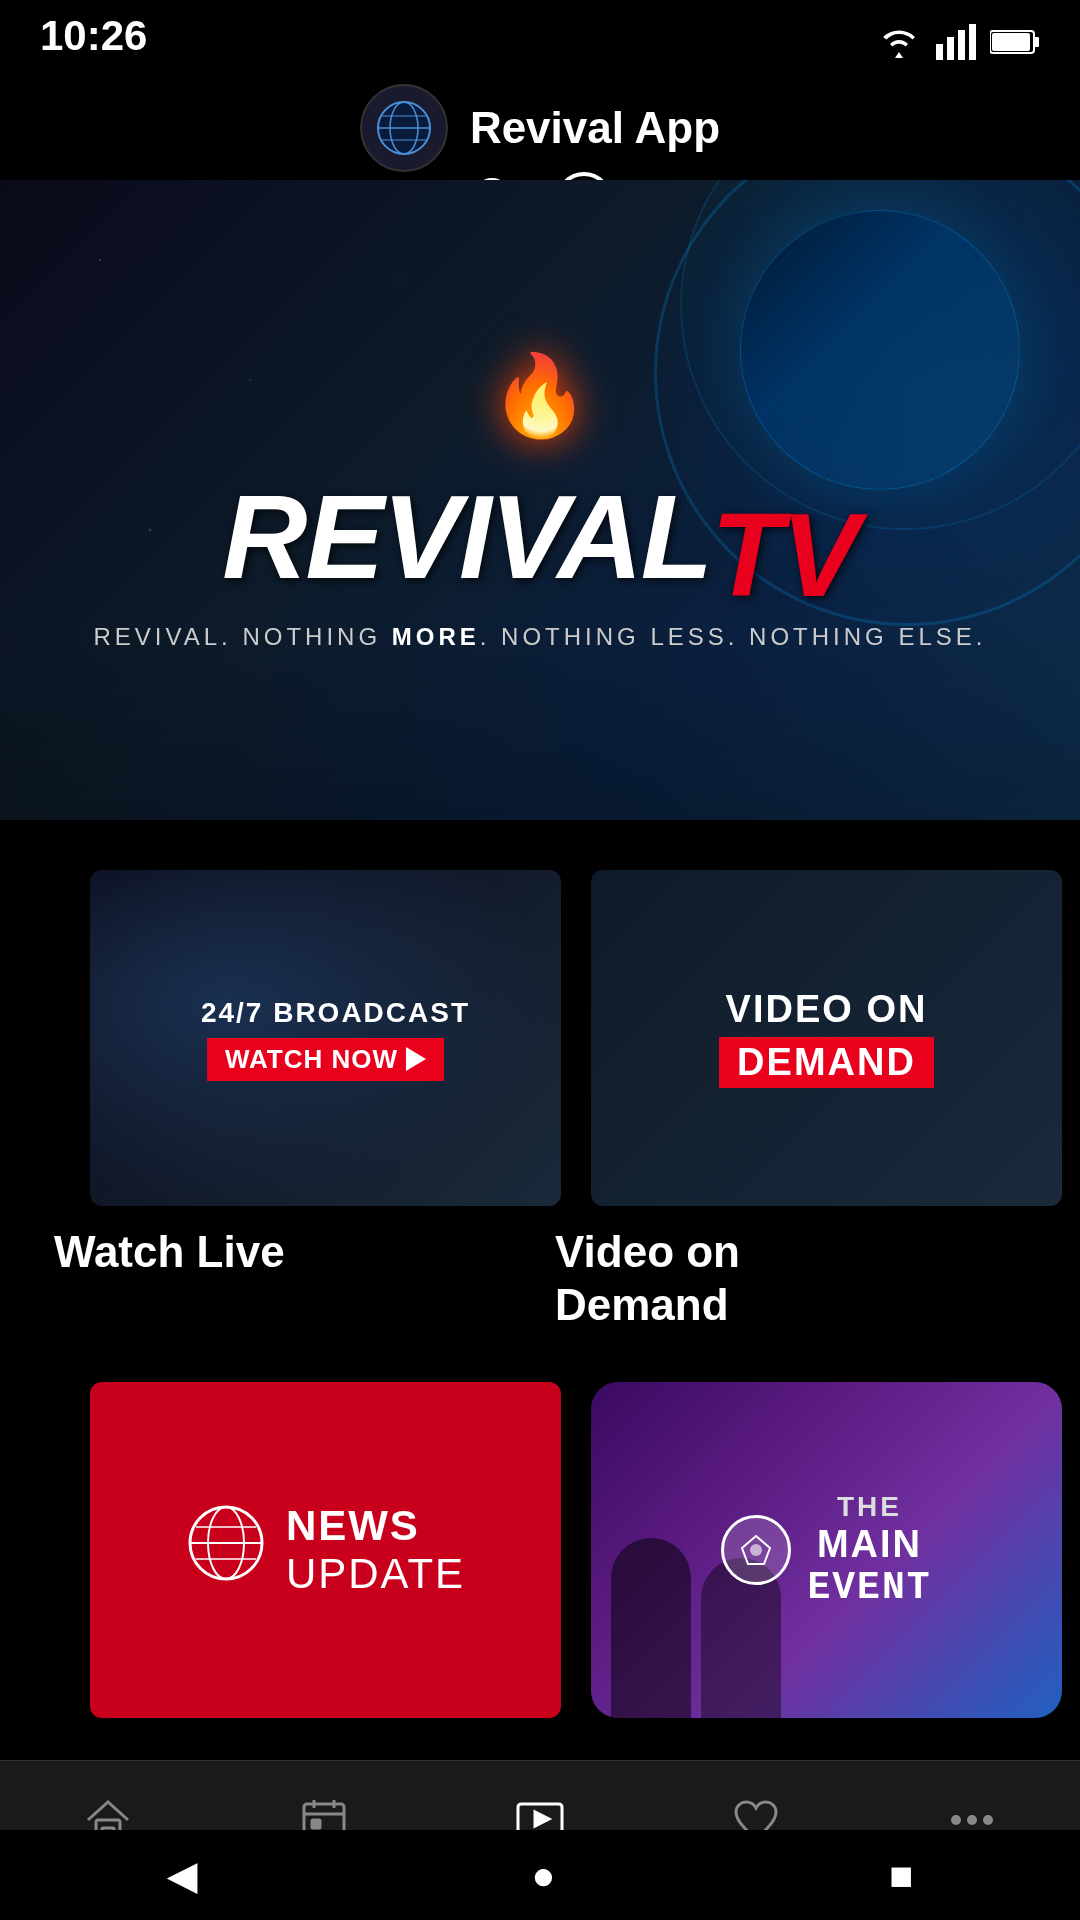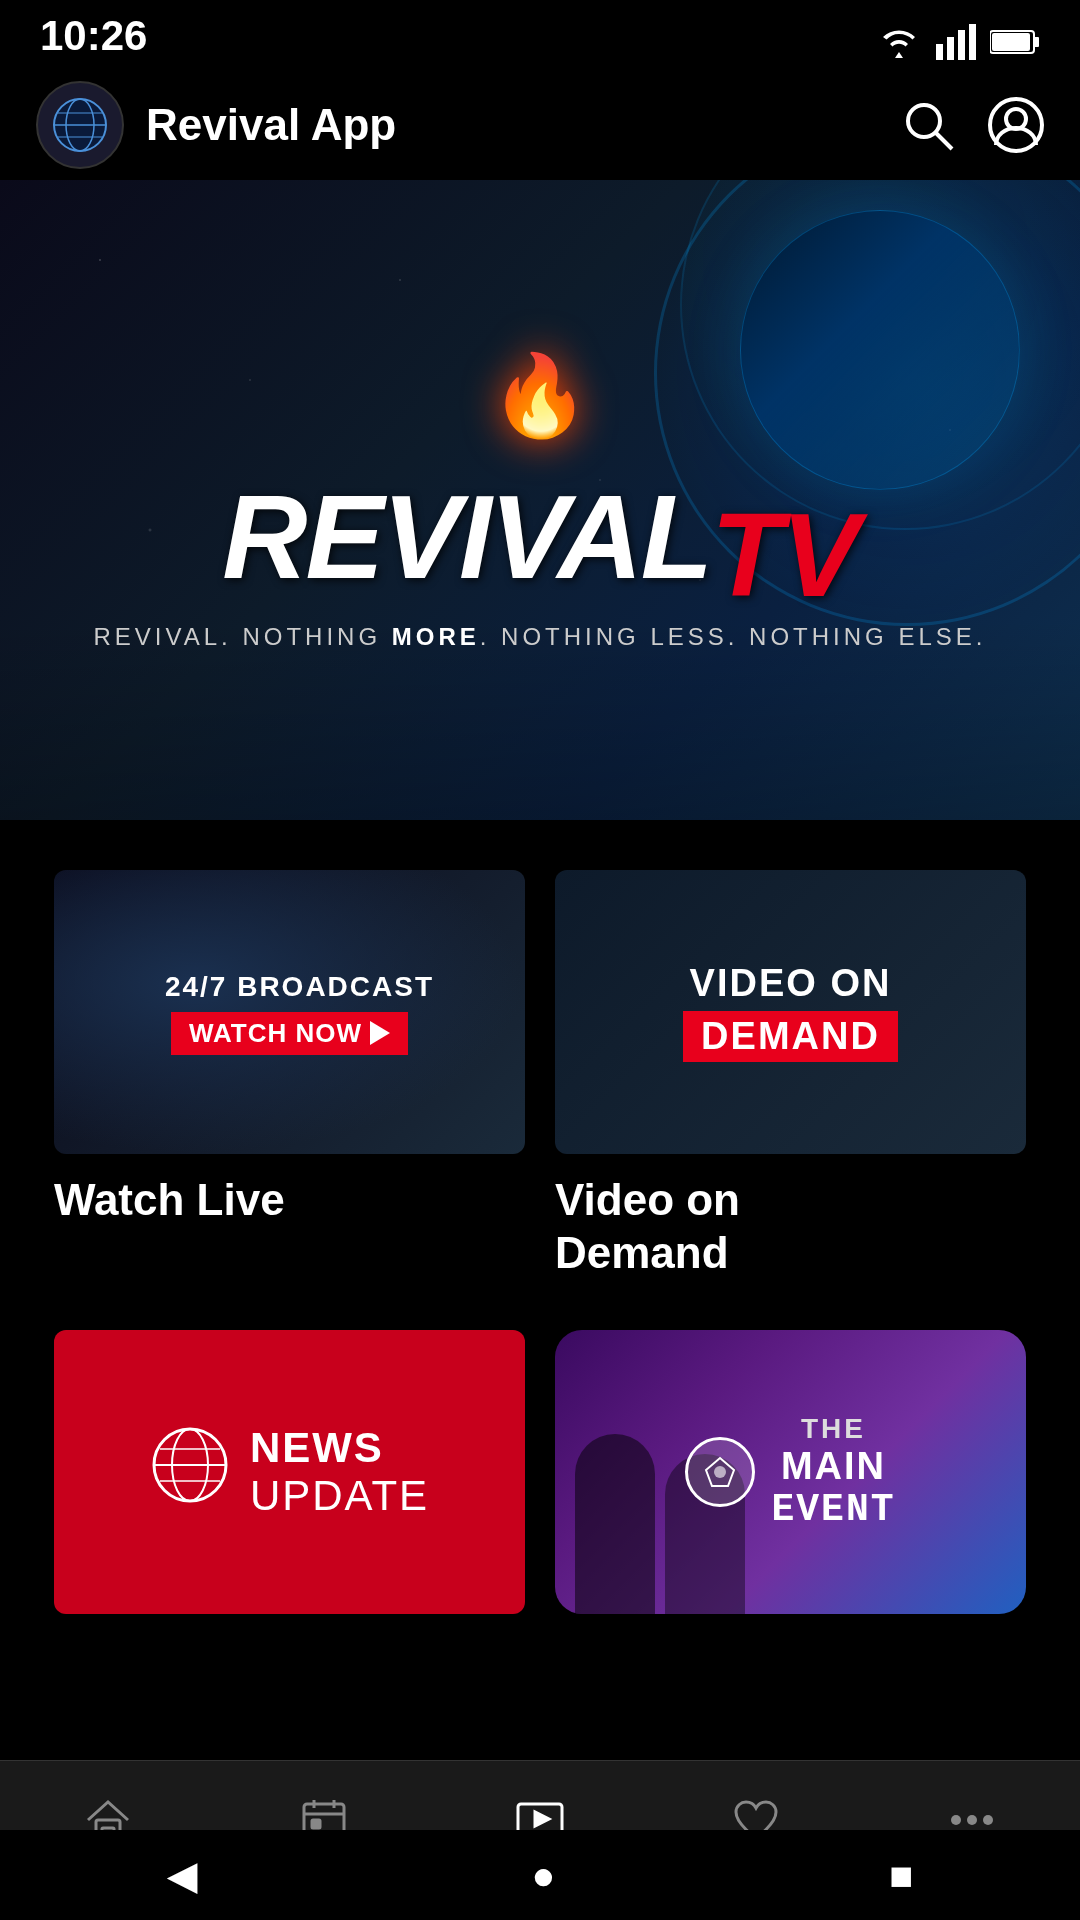--- a/index.html
+++ b/index.html
@@ -39,20 +39,21 @@
     }
 
     
     .app-bar {
       display: flex;
       align-items: center;
       justify-content: space-between;
       padding: 14px 36px;
       background: #000;
       height: 110px;
+      flex-direction: column;
     }
     .app-bar-left {
       display: flex;
       align-items: center;
       gap: 22px;
     }
     .app-logo-circle {
       width: 88px;
       height: 88px;
       border-radius: 50%;
@@ -168,26 +169,27 @@
     .two-col-grid {
       display: grid;
       grid-template-columns: 1fr 1fr;
       gap: 30px;
     }
     .grid-card {
       cursor: pointer;
     }
     .card-thumbnail {
       width: 100%;
-      height: 284px;
+      height: 336px;
       border-radius: 12px;
       overflow: hidden;
       position: relative;
       background: #111;
       margin-bottom: 20px;
+      margin-left: 36px;
     }
     .watch-live-thumb {
       background: linear-gradient(135deg, #0a0a1a 0%, #1a2a3a 100%);
       display: flex;
       align-items: center;
       justify-content: center;
       position: relative;
     }
     .watch-live-thumb::before {
       content: '';

